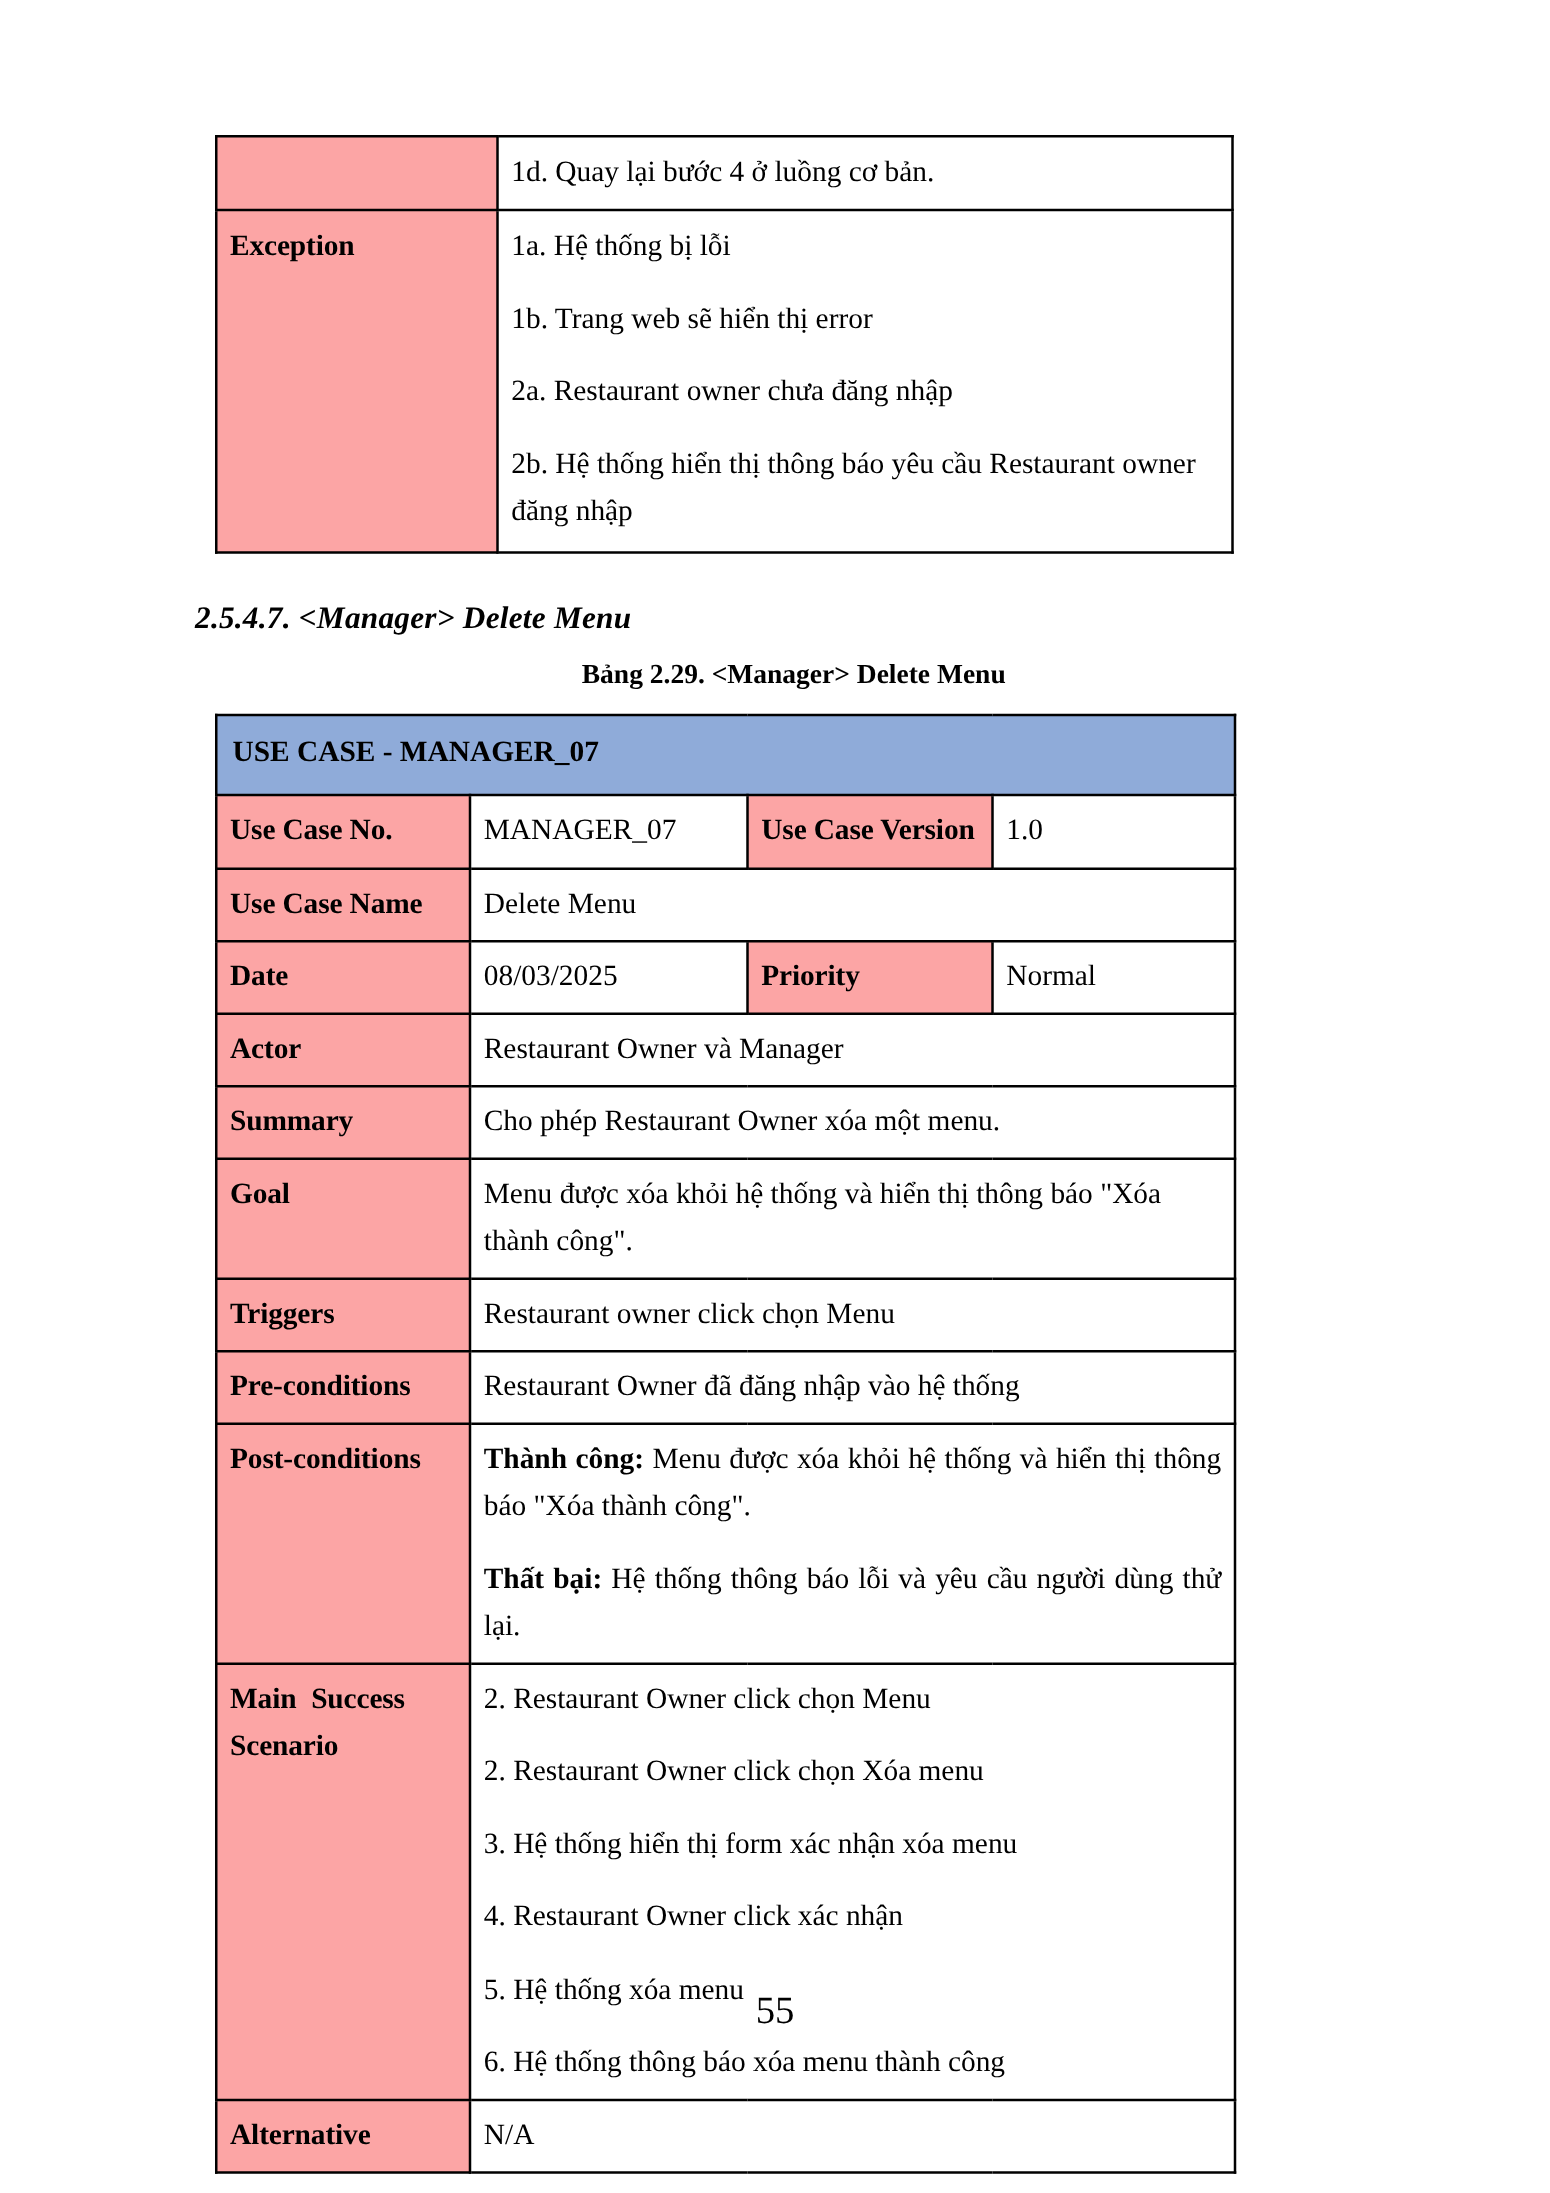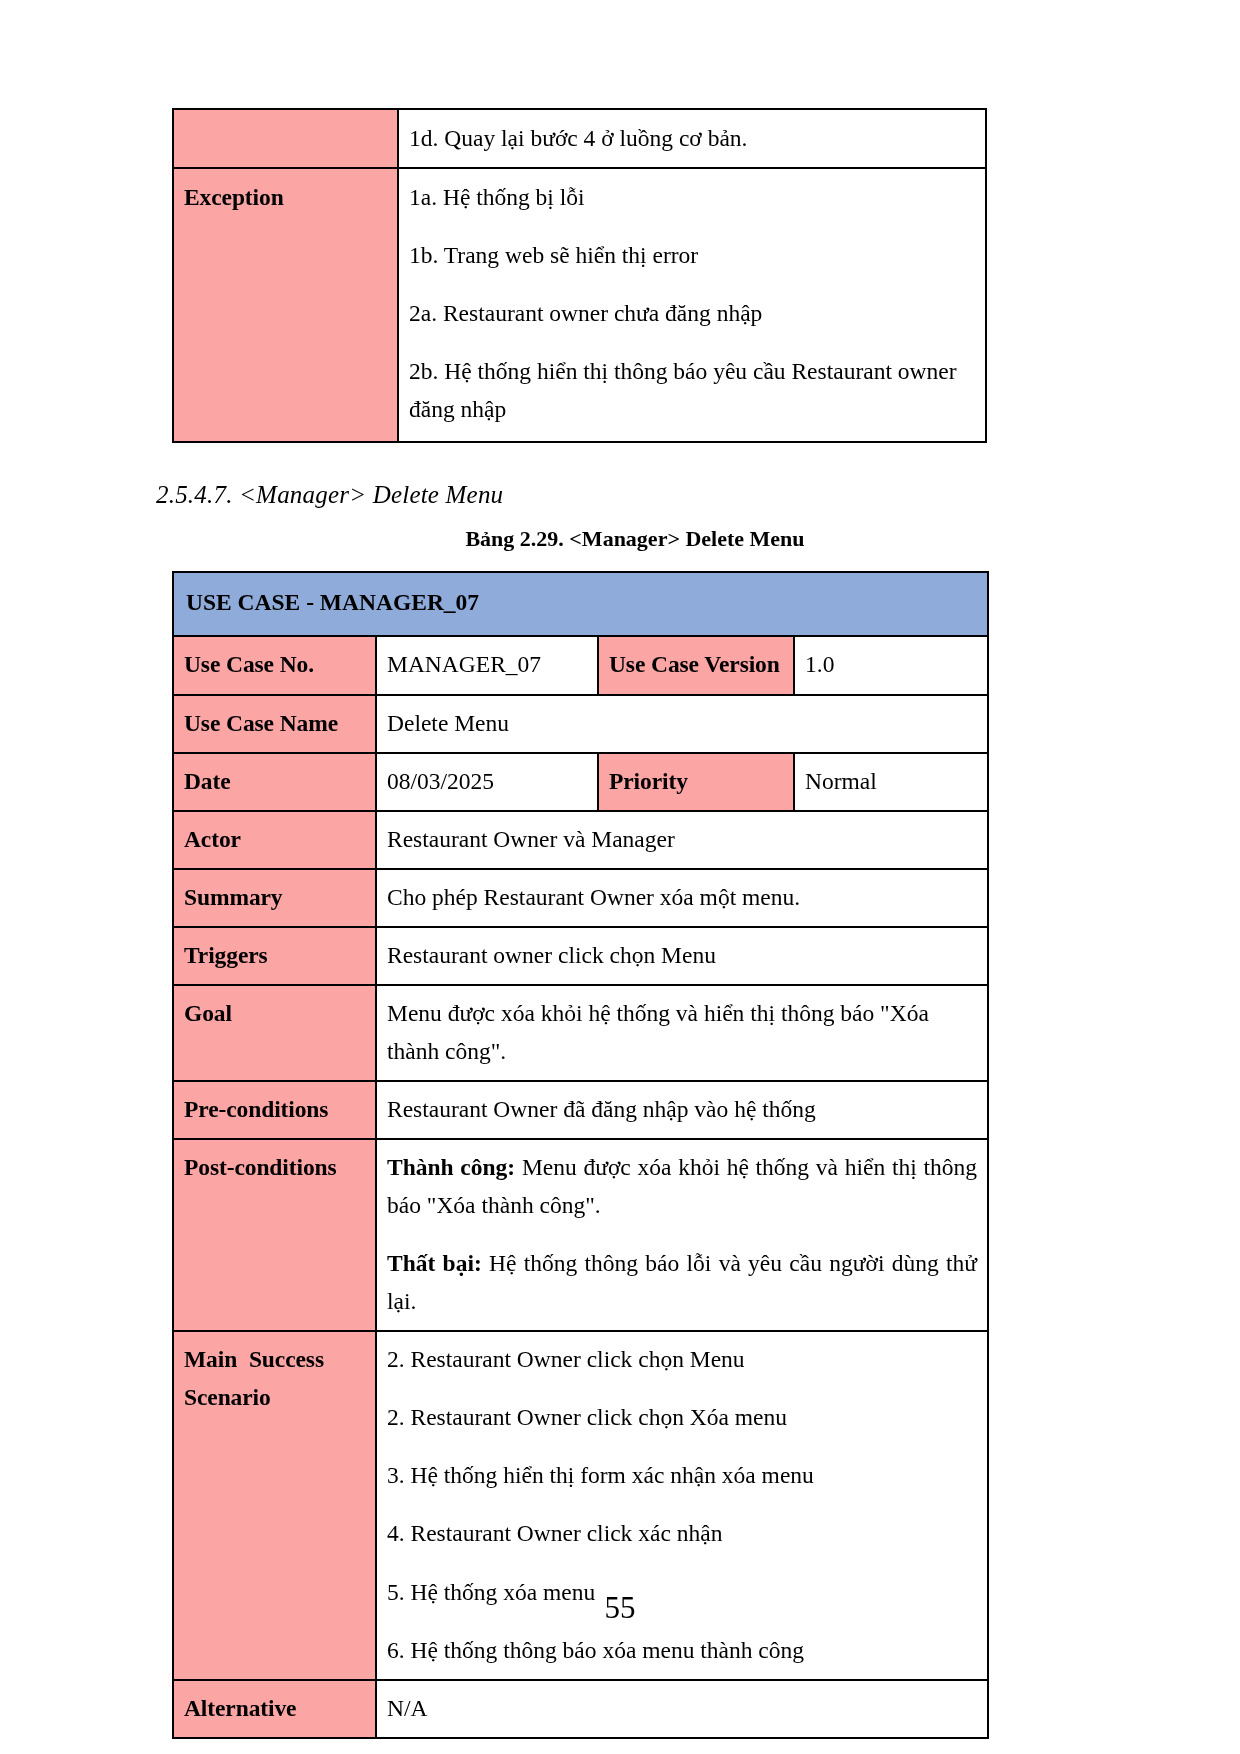--- a/index.html
+++ b/index.html
@@ -59,21 +59,21 @@
     padding-bottom: 10px;
   }
   .exc-line { margin: 0 0 20px 0; }
   .exc-line:last-child { margin-bottom: 2px; }
 
   
   .sec-heading {
     margin: 38px 16px 0 156px;
     font-style: italic;
     font-size: 25px;
-    font-weight: normal;
+    font-weight: bold;
     letter-spacing: 0.2px;
   }
   .tbl-caption {
     margin: 17px 0 0 0;
     text-align: center;
     font-weight: bold;
     font-size: 22px;
     padding-left: 30px;
   }
 
@@ -173,27 +173,27 @@
         <td class="lbl">Actor</td>
         <td class="val" colspan="3">Restaurant Owner và Manager</td>
       </tr>
 
       <tr>
         <td class="lbl">Summary</td>
         <td class="val" colspan="3">Cho phép Restaurant Owner xóa một menu.</td>
       </tr>
 
       <tr>
+        <td class="lbl">Goal</td>
+        <td class="val two-line-cell" colspan="3">Menu được xóa khỏi hệ thống và hiển thị thông báo "Xóa thành công".</td>
+      </tr>
+
+      <tr>
         <td class="lbl">Triggers</td>
         <td class="val" colspan="3">Restaurant owner click chọn Menu</td>
-      </tr>
-
-      <tr>
-        <td class="lbl">Goal</td>
-        <td class="val two-line-cell" colspan="3">Menu được xóa khỏi hệ thống và hiển thị thông báo "Xóa thành công".</td>
       </tr>
 
       <tr>
         <td class="lbl">Pre-conditions</td>
         <td class="val" colspan="3">Restaurant Owner đã đăng nhập vào hệ thống</td>
       </tr>
 
       <tr>
         <td class="lbl">Post-conditions</td>
         <td class="val" colspan="3" style="text-align: justify;">

